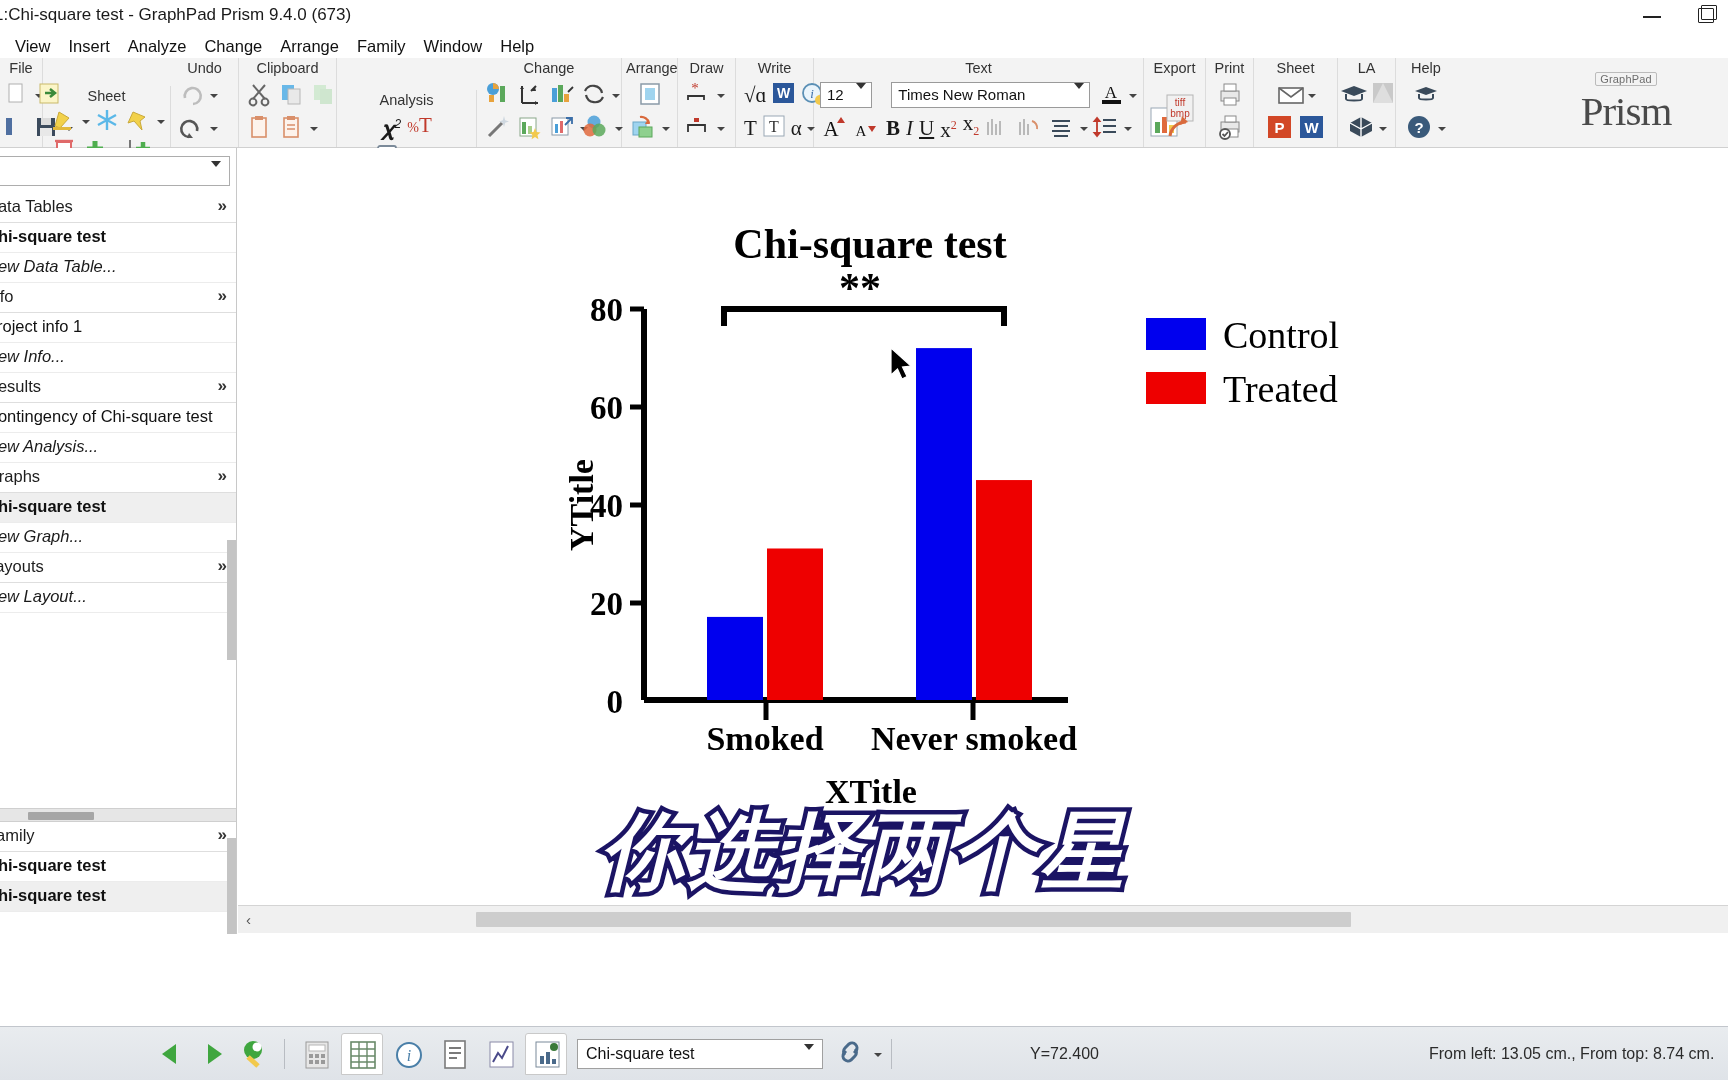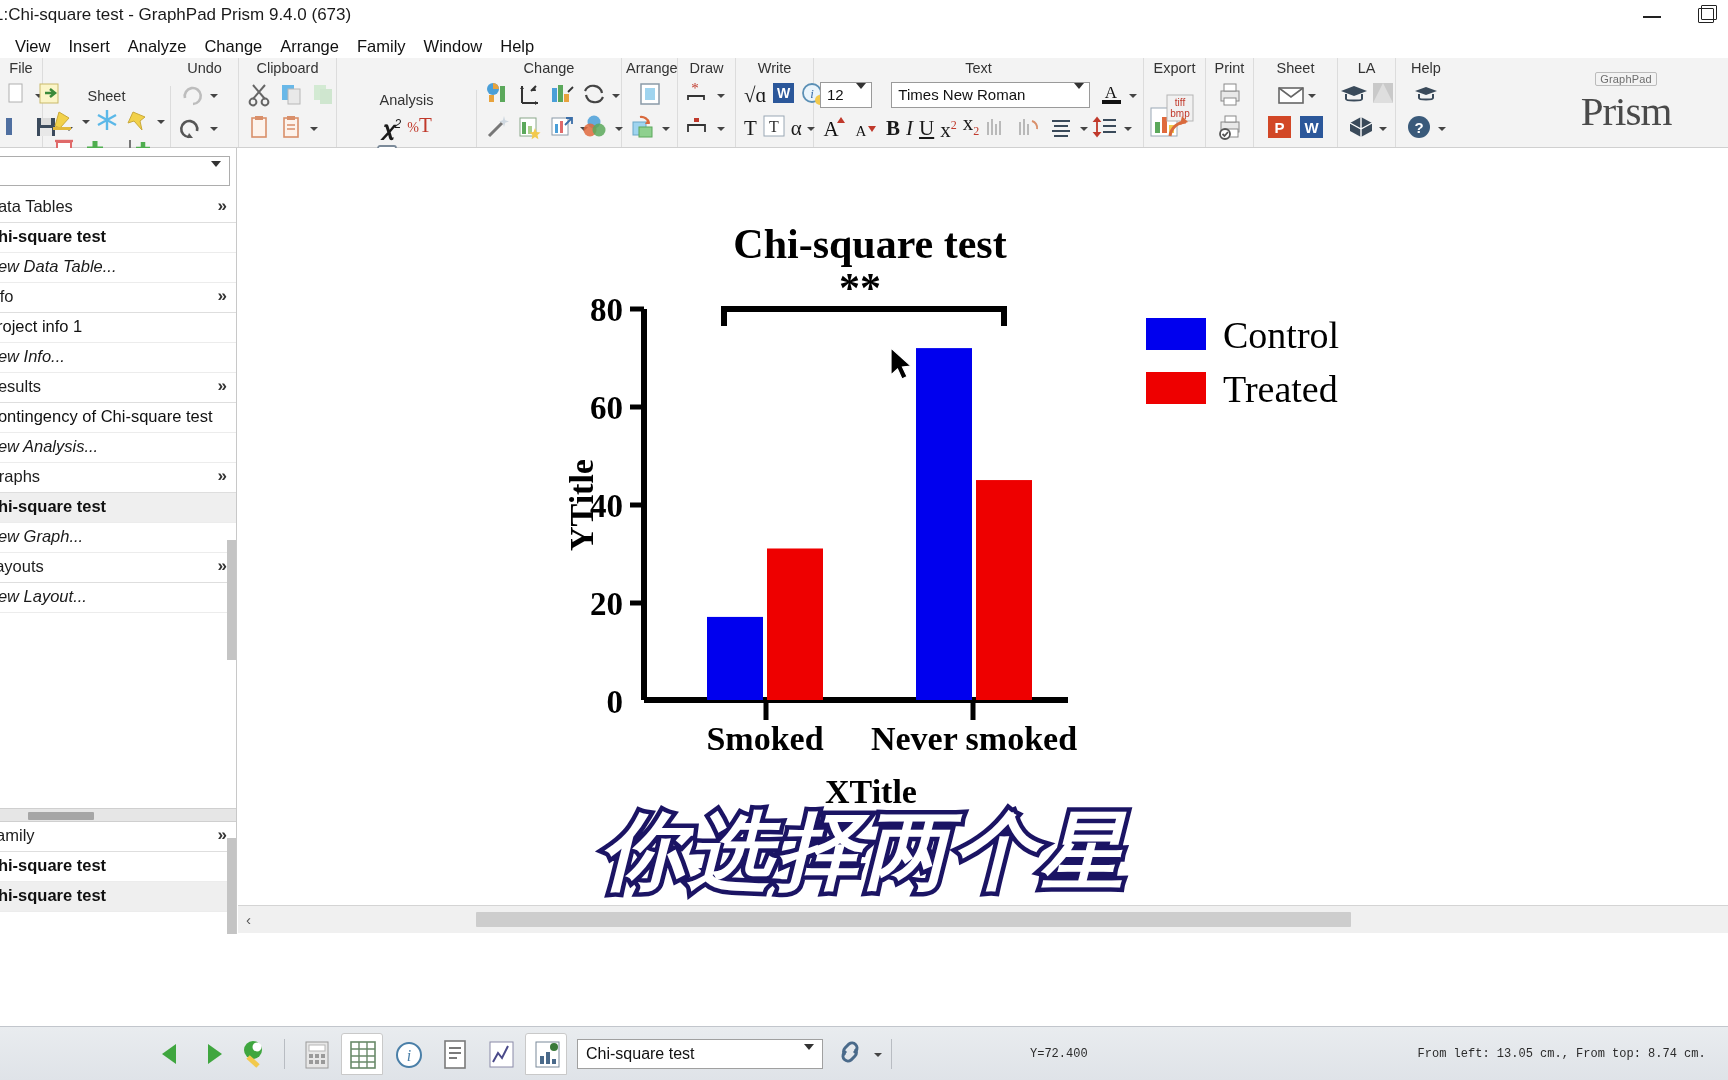--- a/index.html
+++ b/index.html
@@ -189,21 +189,21 @@
     width: 42px; height: 42px; position: relative; margin: 0 2px;
     border: 1px solid transparent;
   }
   .sb-btn.act { background: #fff; border: 1px solid #c9c9c9; border-radius: 3px 3px 0 0; }
   .sb-combo {
     width: 246px; height: 30px; background: #fff; border: 1px solid #a0a0a0;
     position: relative; display: flex; align-items: center; padding-left: 8px;
     font-size: 16px; color: #111; margin-left: 8px;
   }
   .sb-combo .cv { position: absolute; right: 8px; top: 10px; }
-  .sb-text { font-size: 12px; color: #2b2b2b; white-space: nowrap; font-family: Liberation Mono, monospace; }
+  .sb-text { font-size: 16px; color: #2b2b2b; white-space: nowrap; }
   .sb-sep { width: 1px; height: 30px; background: #b8bcc2; margin: 0 8px; }
 </style>
 </head>
 <body>
 
 <div class="titlebar">
   <div class="caption">1:Chi-square test - GraphPad Prism 9.4.0 (673)</div>
   <div class="win-btns">
     <div class="win-btn">
         <div class="mn"></div>

